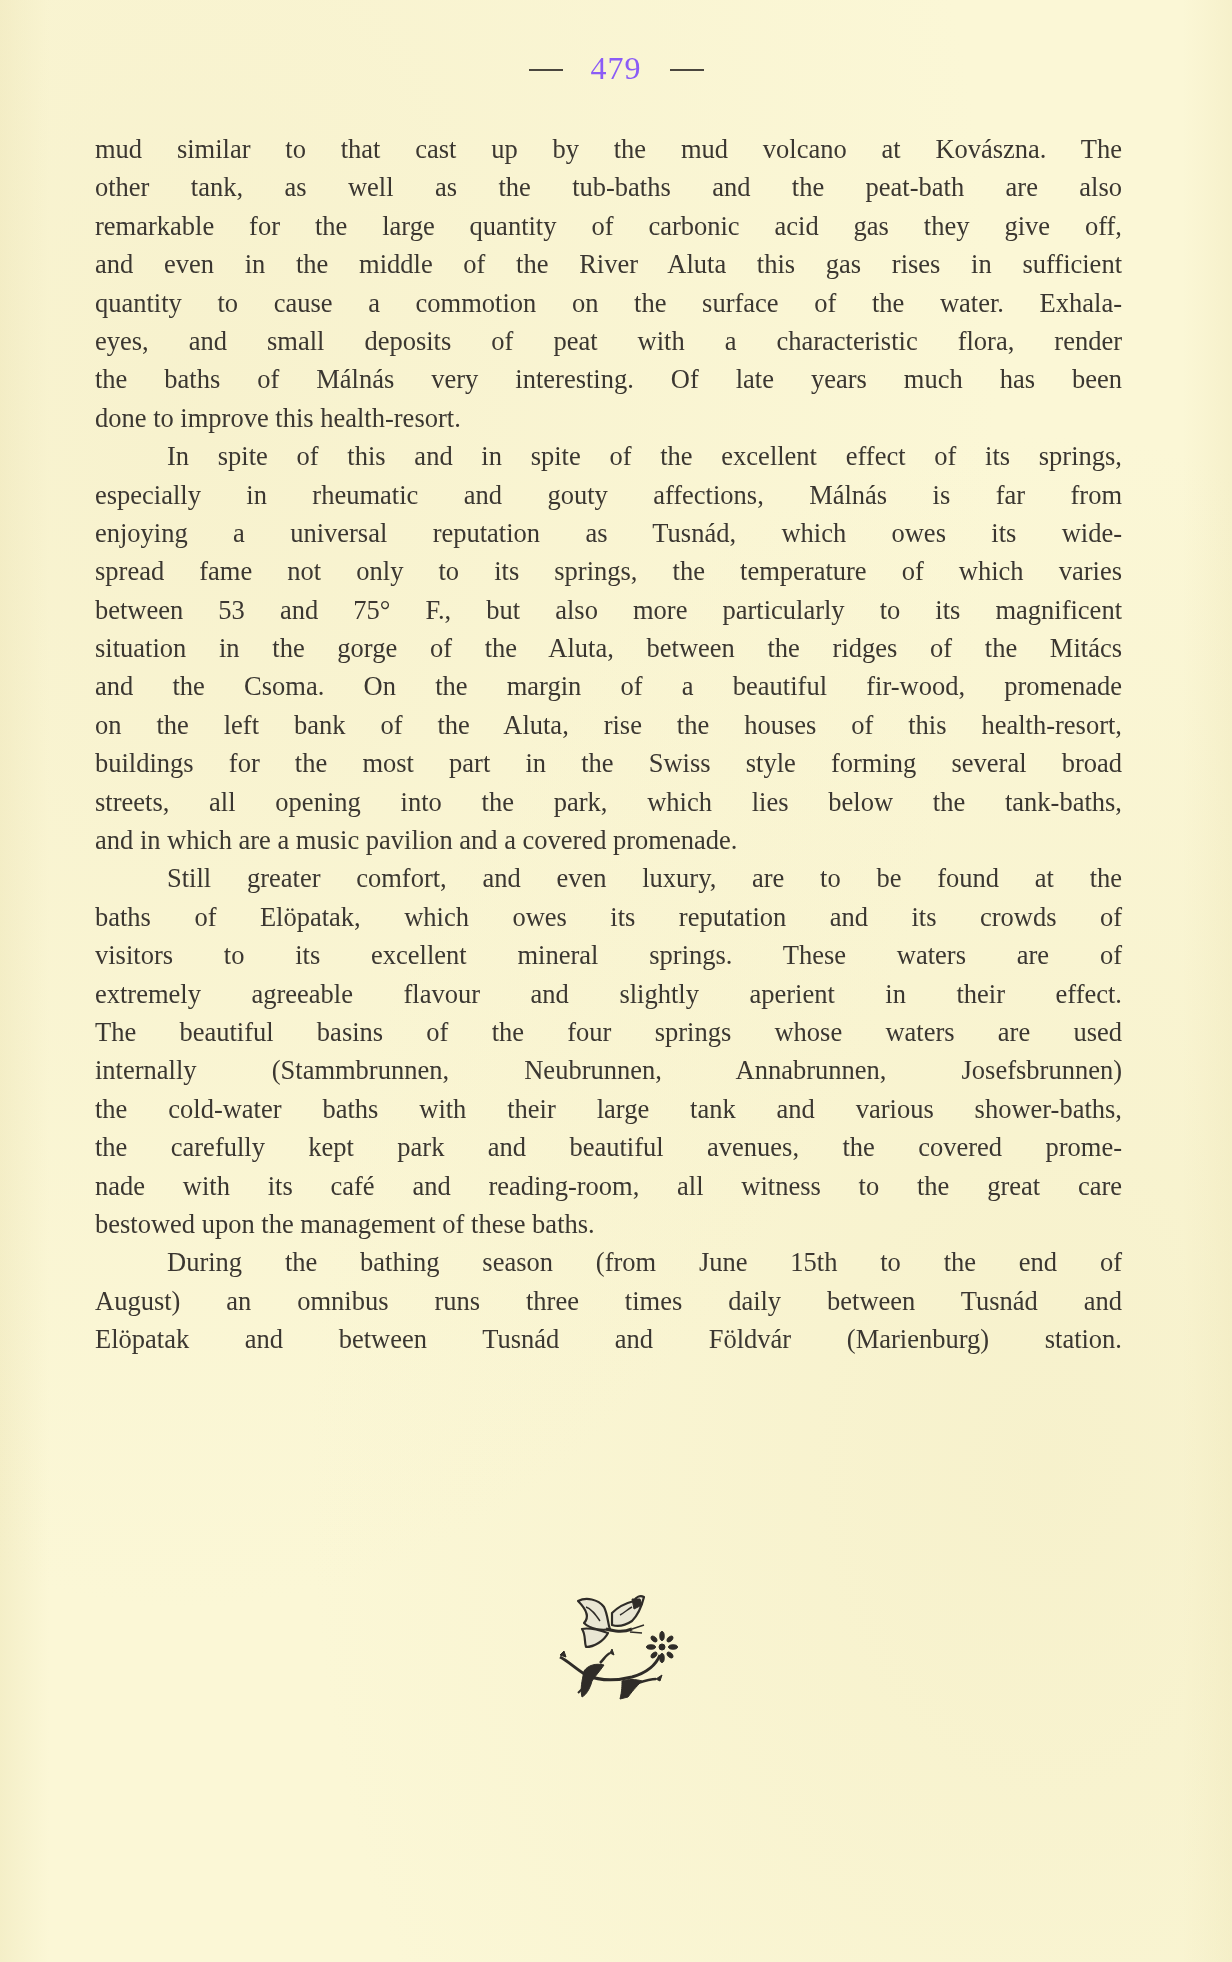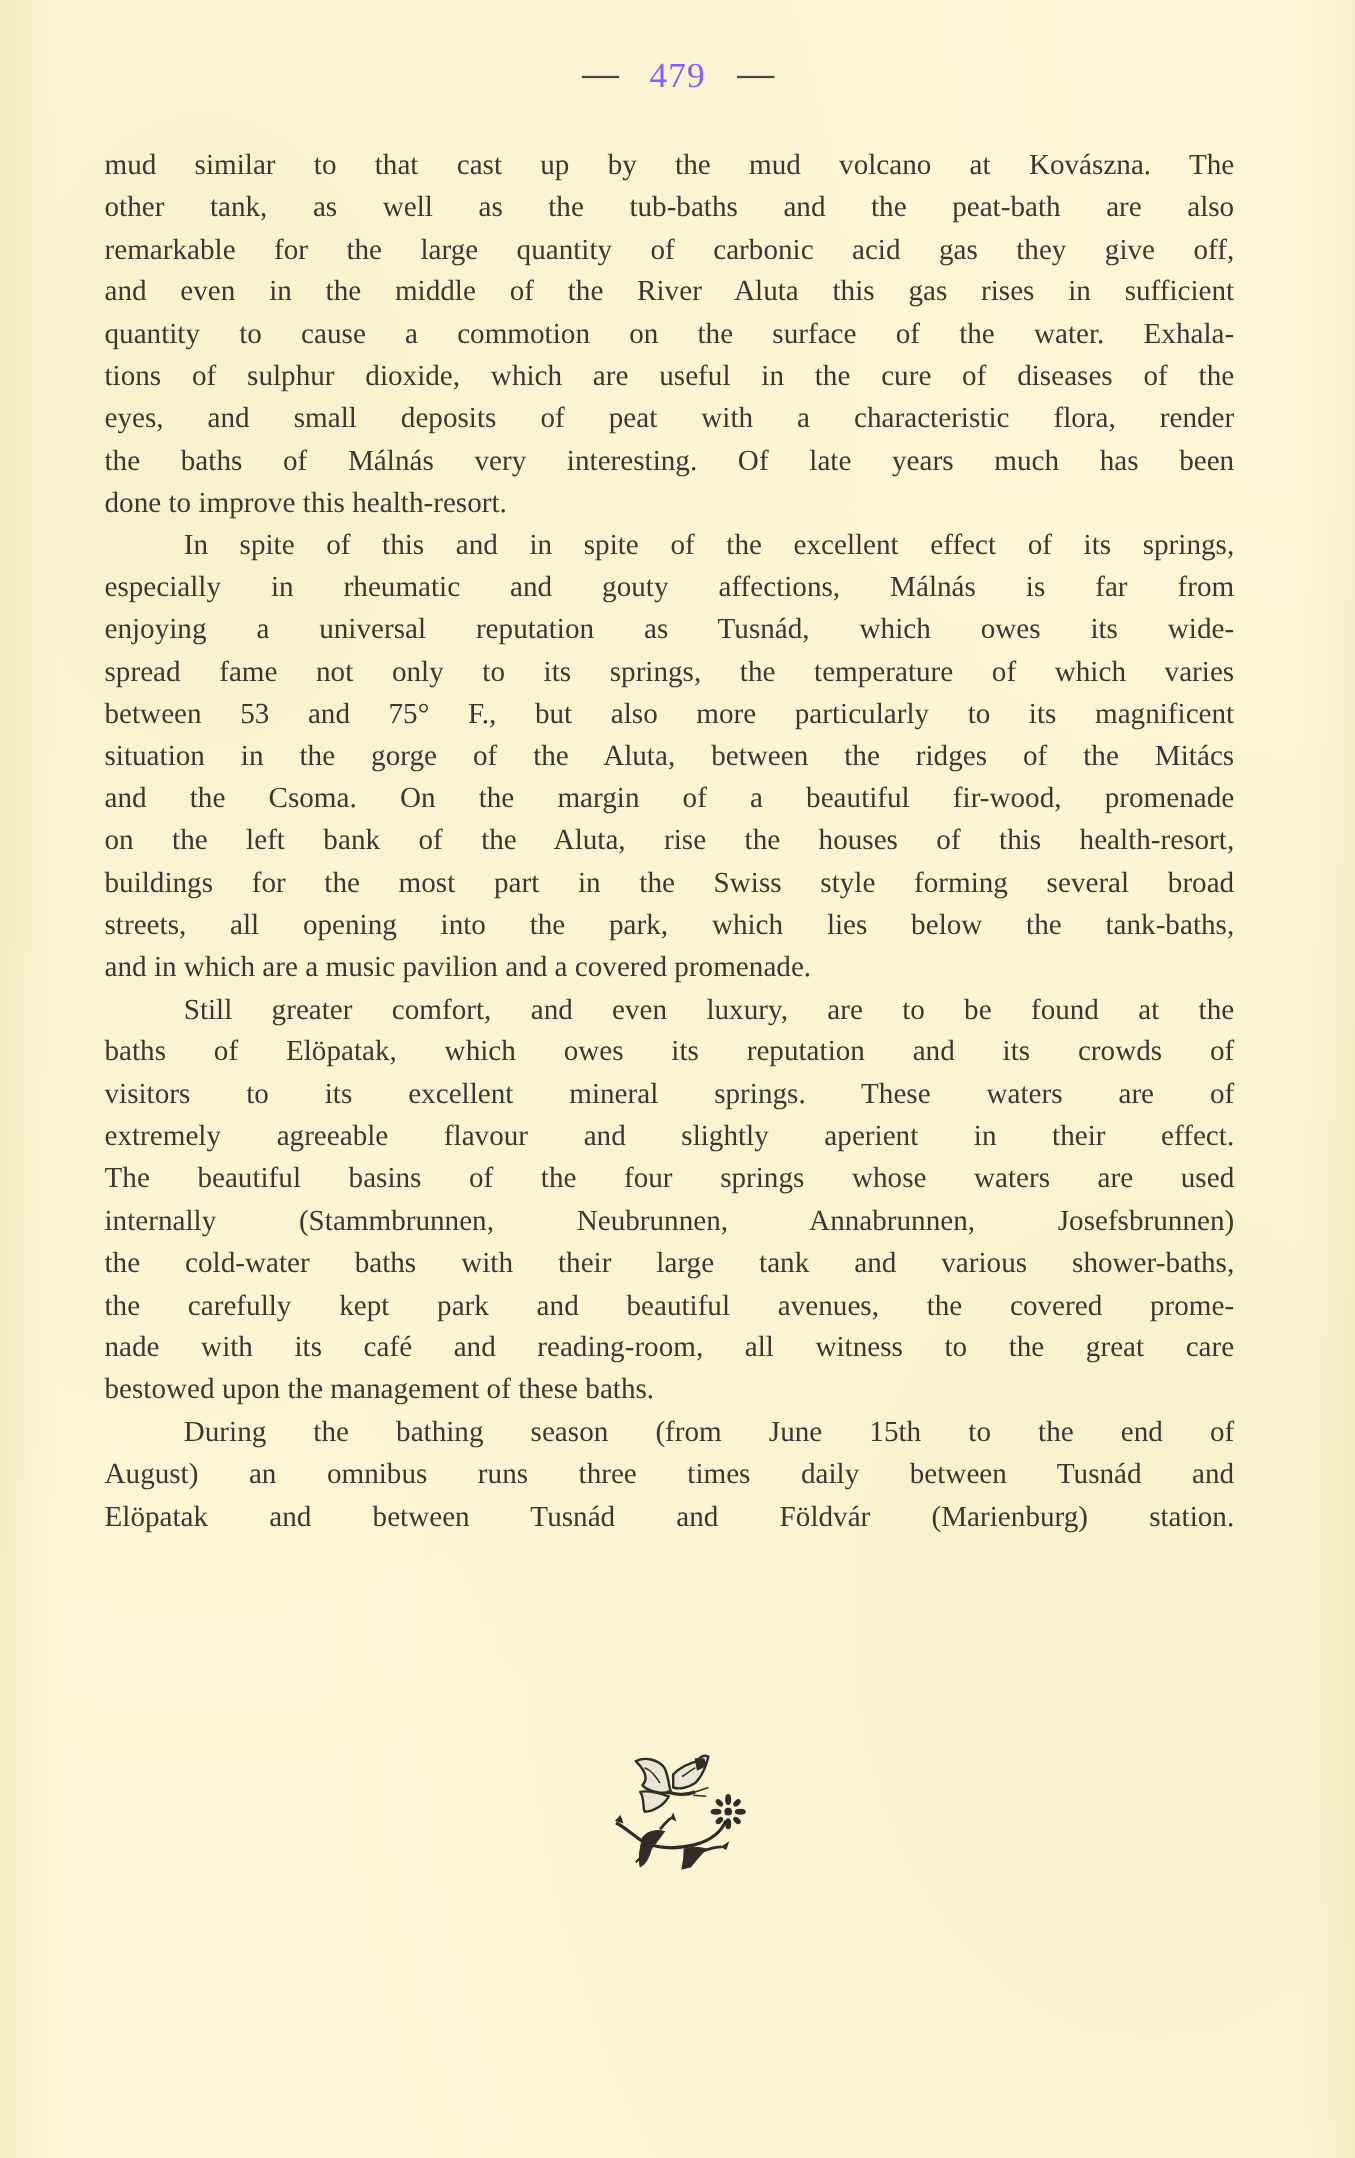--- a/index.html
+++ b/index.html
@@ -97,23 +97,20 @@
     <div class="line">
         <span class="txt">remarkable for the large quantity of carbonic acid gas they give off,</span>
       </div>
     <div class="line">
         <span class="txt">and even in the middle of the River Aluta this gas rises in sufficient</span>
       </div>
     <div class="line">
         <span class="txt">quantity to cause a commotion on the surface of the water. Exhala-</span>
       </div>
     <div class="line">
-        <span class="txt">tions of sulphur dioxide, which are useful in the cure of diseases of the</span>
-      </div>
-    <div class="line">
         <span class="txt">eyes, and small deposits of peat with a characteristic flora, render</span>
       </div>
     <div class="line">
         <span class="txt">the baths of Málnás very interesting. Of late years much has been</span>
       </div>
     <div class="line last">
         <span class="txt">done to improve this health-resort.</span>
       </div>
   </div>
 

